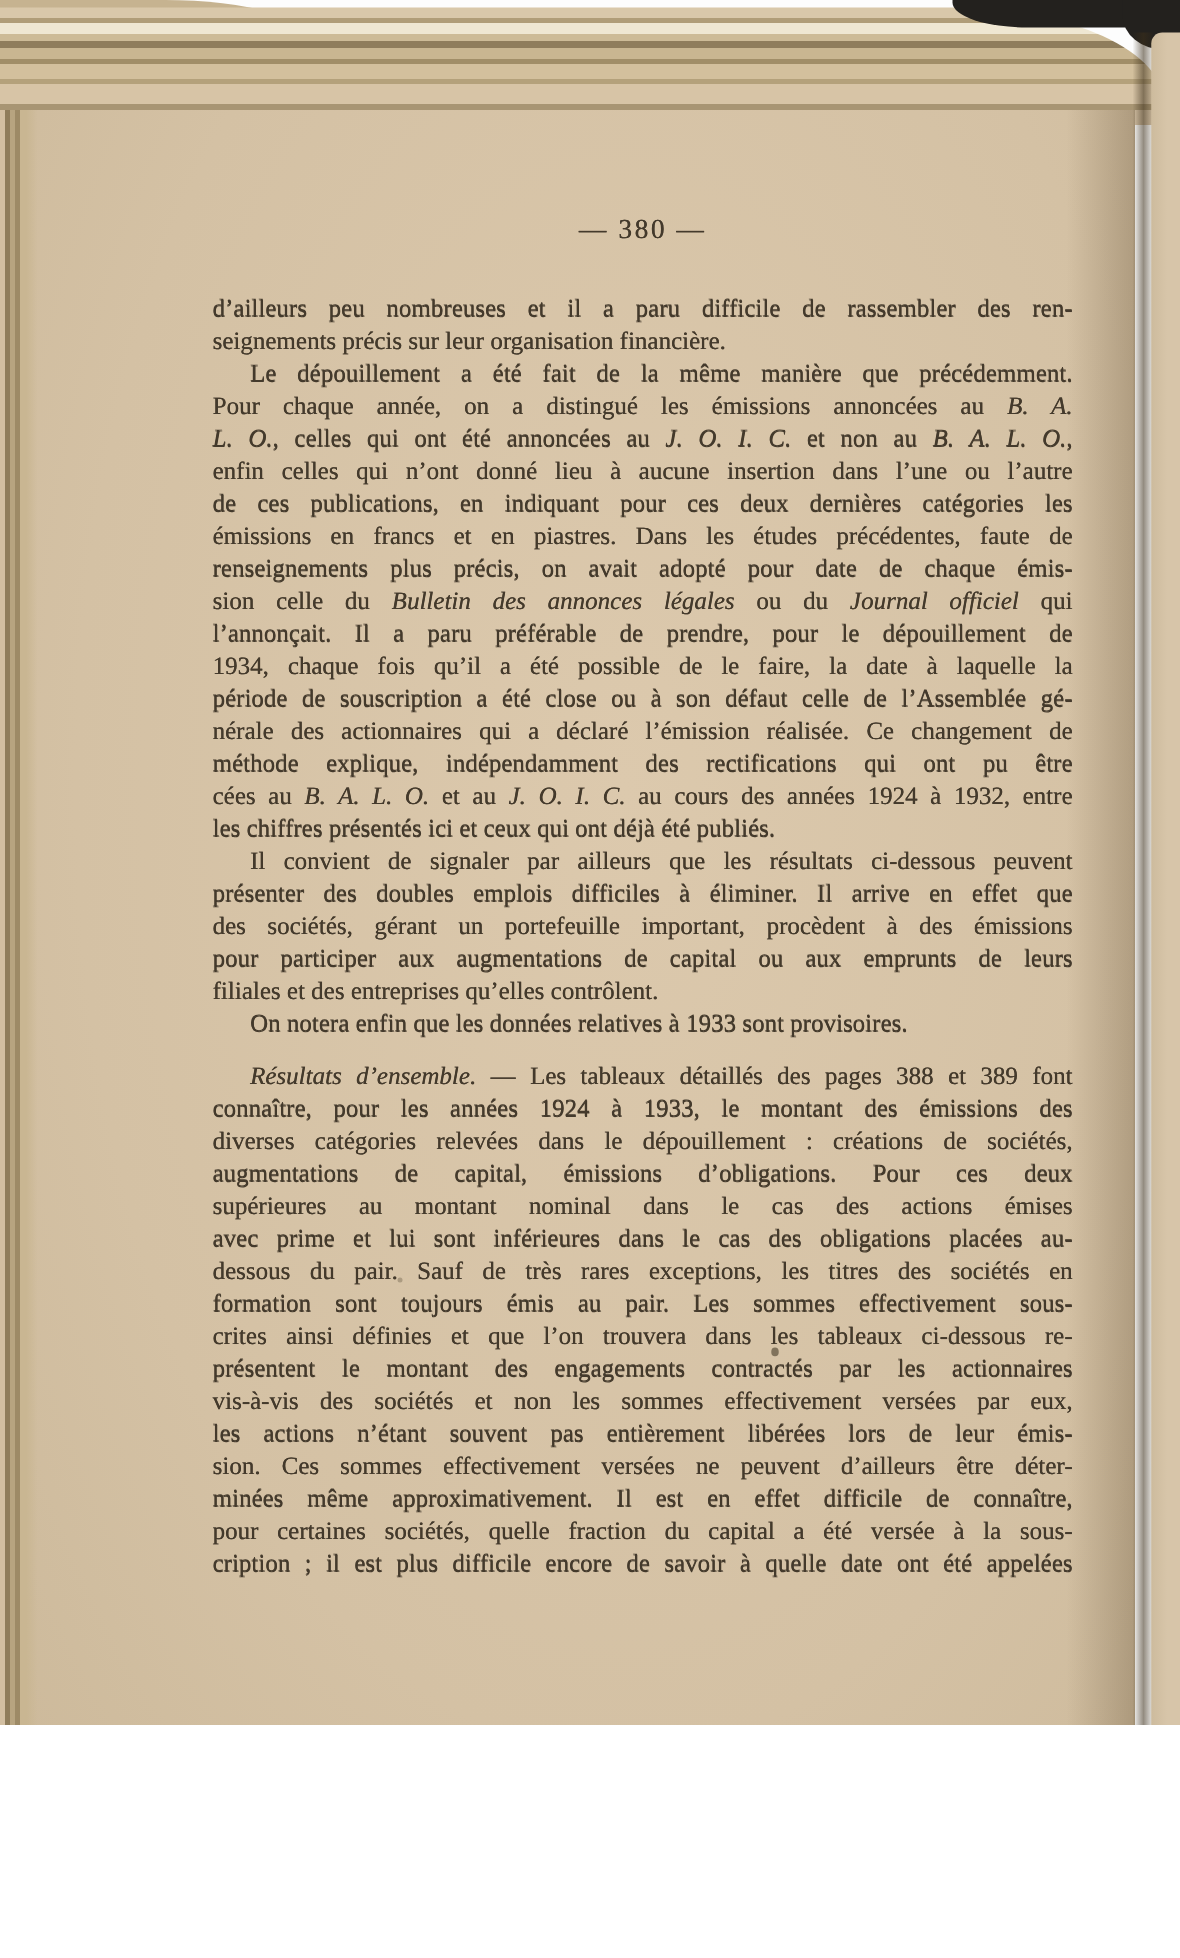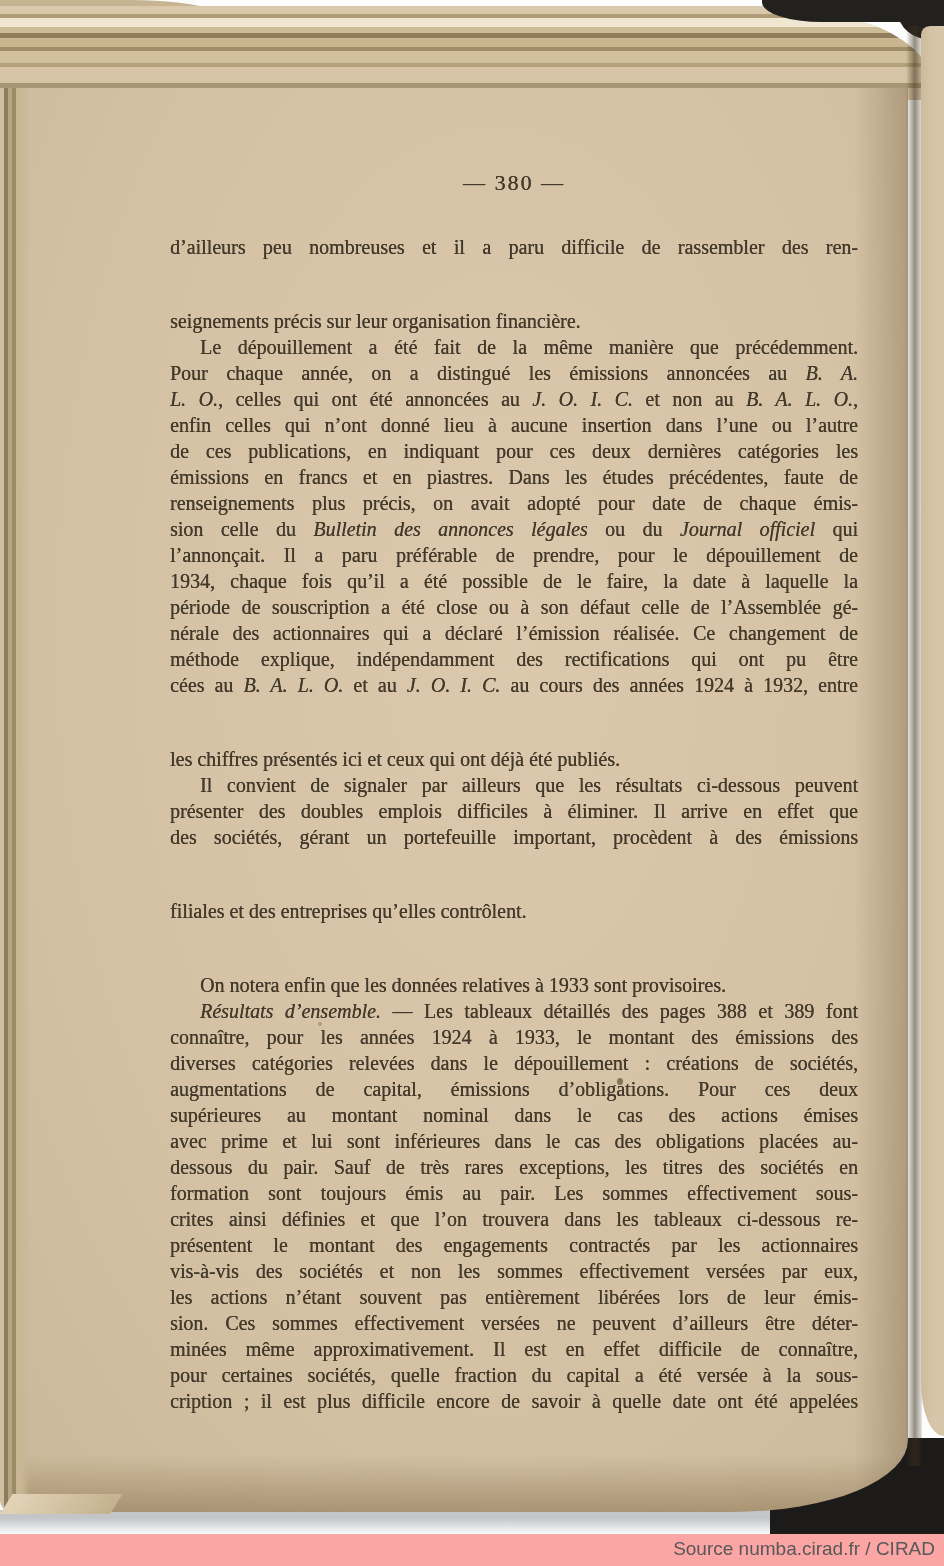--- a/index.html
+++ b/index.html
@@ -1,17 +1,17 @@
 <!DOCTYPE html>
 <html style="--paper: #d6c3a7; --paper_edge_dark: #8f7d5c; --ink: #443a2c; --cover_black: #211f1d; --footer_text: #57585a;"><head>
 <meta charset="utf-8">
 <style>
   html,body{margin:0;padding:0;background:#ffffff;}
   .scan-root{
-    position:relative;width:944px;height:1566px;overflow:hidden;
+    position:relative;width:944px;height:1380px;overflow:hidden;
     background:#fdfdfd;
     font-family:"Liberation Serif",serif;
   }
   
   .top-left-tan{
     position:absolute;left:0;top:0;width:252px;height:44px;
     background:#c6b390;border-top-right-radius:120px 34px;
   }
   .top-stack{
     position:absolute;left:0;top:6px;width:932px;height:94px;
@@ -68,23 +68,23 @@
     position:absolute;left:170px;top:170px;width:688px;
     text-align:center;font-size:22px;color:var(--ink,#443a2c);
     letter-spacing:2px;text-shadow:.2px .2px 0 currentColor;
   }
   .text-block{
     position:absolute;left:170px;top:234px;width:688px;
     font-size:20px;line-height:26px;color:var(--ink,#443a2c);
     text-shadow:.2px .2px 0 currentColor;
   }
   .para{margin:0;}
-  .para.space-before{}
+  .para.space-before{margin-top:16px;}
   .line{text-align:justify;text-align-last:justify;white-space:normal;}
-  .line.end{text-align-last:left;margin-top:48px;}
+  .line.end{text-align-last:left;}
   .para.indent .line:first-child{text-indent:30px;}
   .it{font-style:italic;}
   
   .footer-bar{
     position:absolute;left:0;top:1534px;width:944px;height:32px;background:#fca5a5;
   }
   .source-label{
     position:absolute;right:9px;top:4px;
     font-family:"Liberation Sans",sans-serif;font-size:19px;color:#57585a;
   }
@@ -127,20 +127,21 @@
         <div class="line"><span>période de souscription a été close ou à son défaut celle de l’Assemblée gé-</span></div>
         <div class="line"><span>nérale des actionnaires qui a déclaré l’émission réalisée. Ce changement de</span></div>
         <div class="line"><span>méthode explique, indépendamment des rectifications qui ont pu être</span></div>
         <div class="line"><span>cées au </span><span class="it">B. A. L. O.</span><span> et au </span><span class="it">J. O. I. C.</span><span> au cours des années 1924 à 1932, entre</span></div>
         <div class="line end"><span>les chiffres présentés ici et ceux qui ont déjà été publiés.</span></div>
       </div>
       <div class="para indent">
         <div class="line"><span>Il convient de signaler par ailleurs que les résultats ci-dessous peuvent</span></div>
         <div class="line"><span>présenter des doubles emplois difficiles à éliminer. Il arrive en effet que</span></div>
         <div class="line"><span>des sociétés, gérant un portefeuille important, procèdent à des émissions</span></div>
+        <div class="line"><span>pour participer aux augmentations de capital ou aux emprunts de leurs</span></div>
         <div class="line end"><span>filiales et des entreprises qu’elles contrôlent.</span></div>
       </div>
       <div class="para indent">
         <div class="line end"><span>On notera enfin que les données relatives à 1933 sont provisoires.</span></div>
       </div>
       <div class="para indent space-before">
         <div class="line"><span class="it">Résultats d’ensemble.</span><span> — Les tableaux détaillés des pages 388 et 389 font</span></div>
         <div class="line"><span>connaître, pour les années 1924 à 1933, le montant des émissions des</span></div>
         <div class="line"><span>diverses catégories relevées dans le dépouillement : créations de sociétés,</span></div>
         <div class="line"><span>augmentations de capital, émissions d’obligations. Pour ces deux</span></div>

